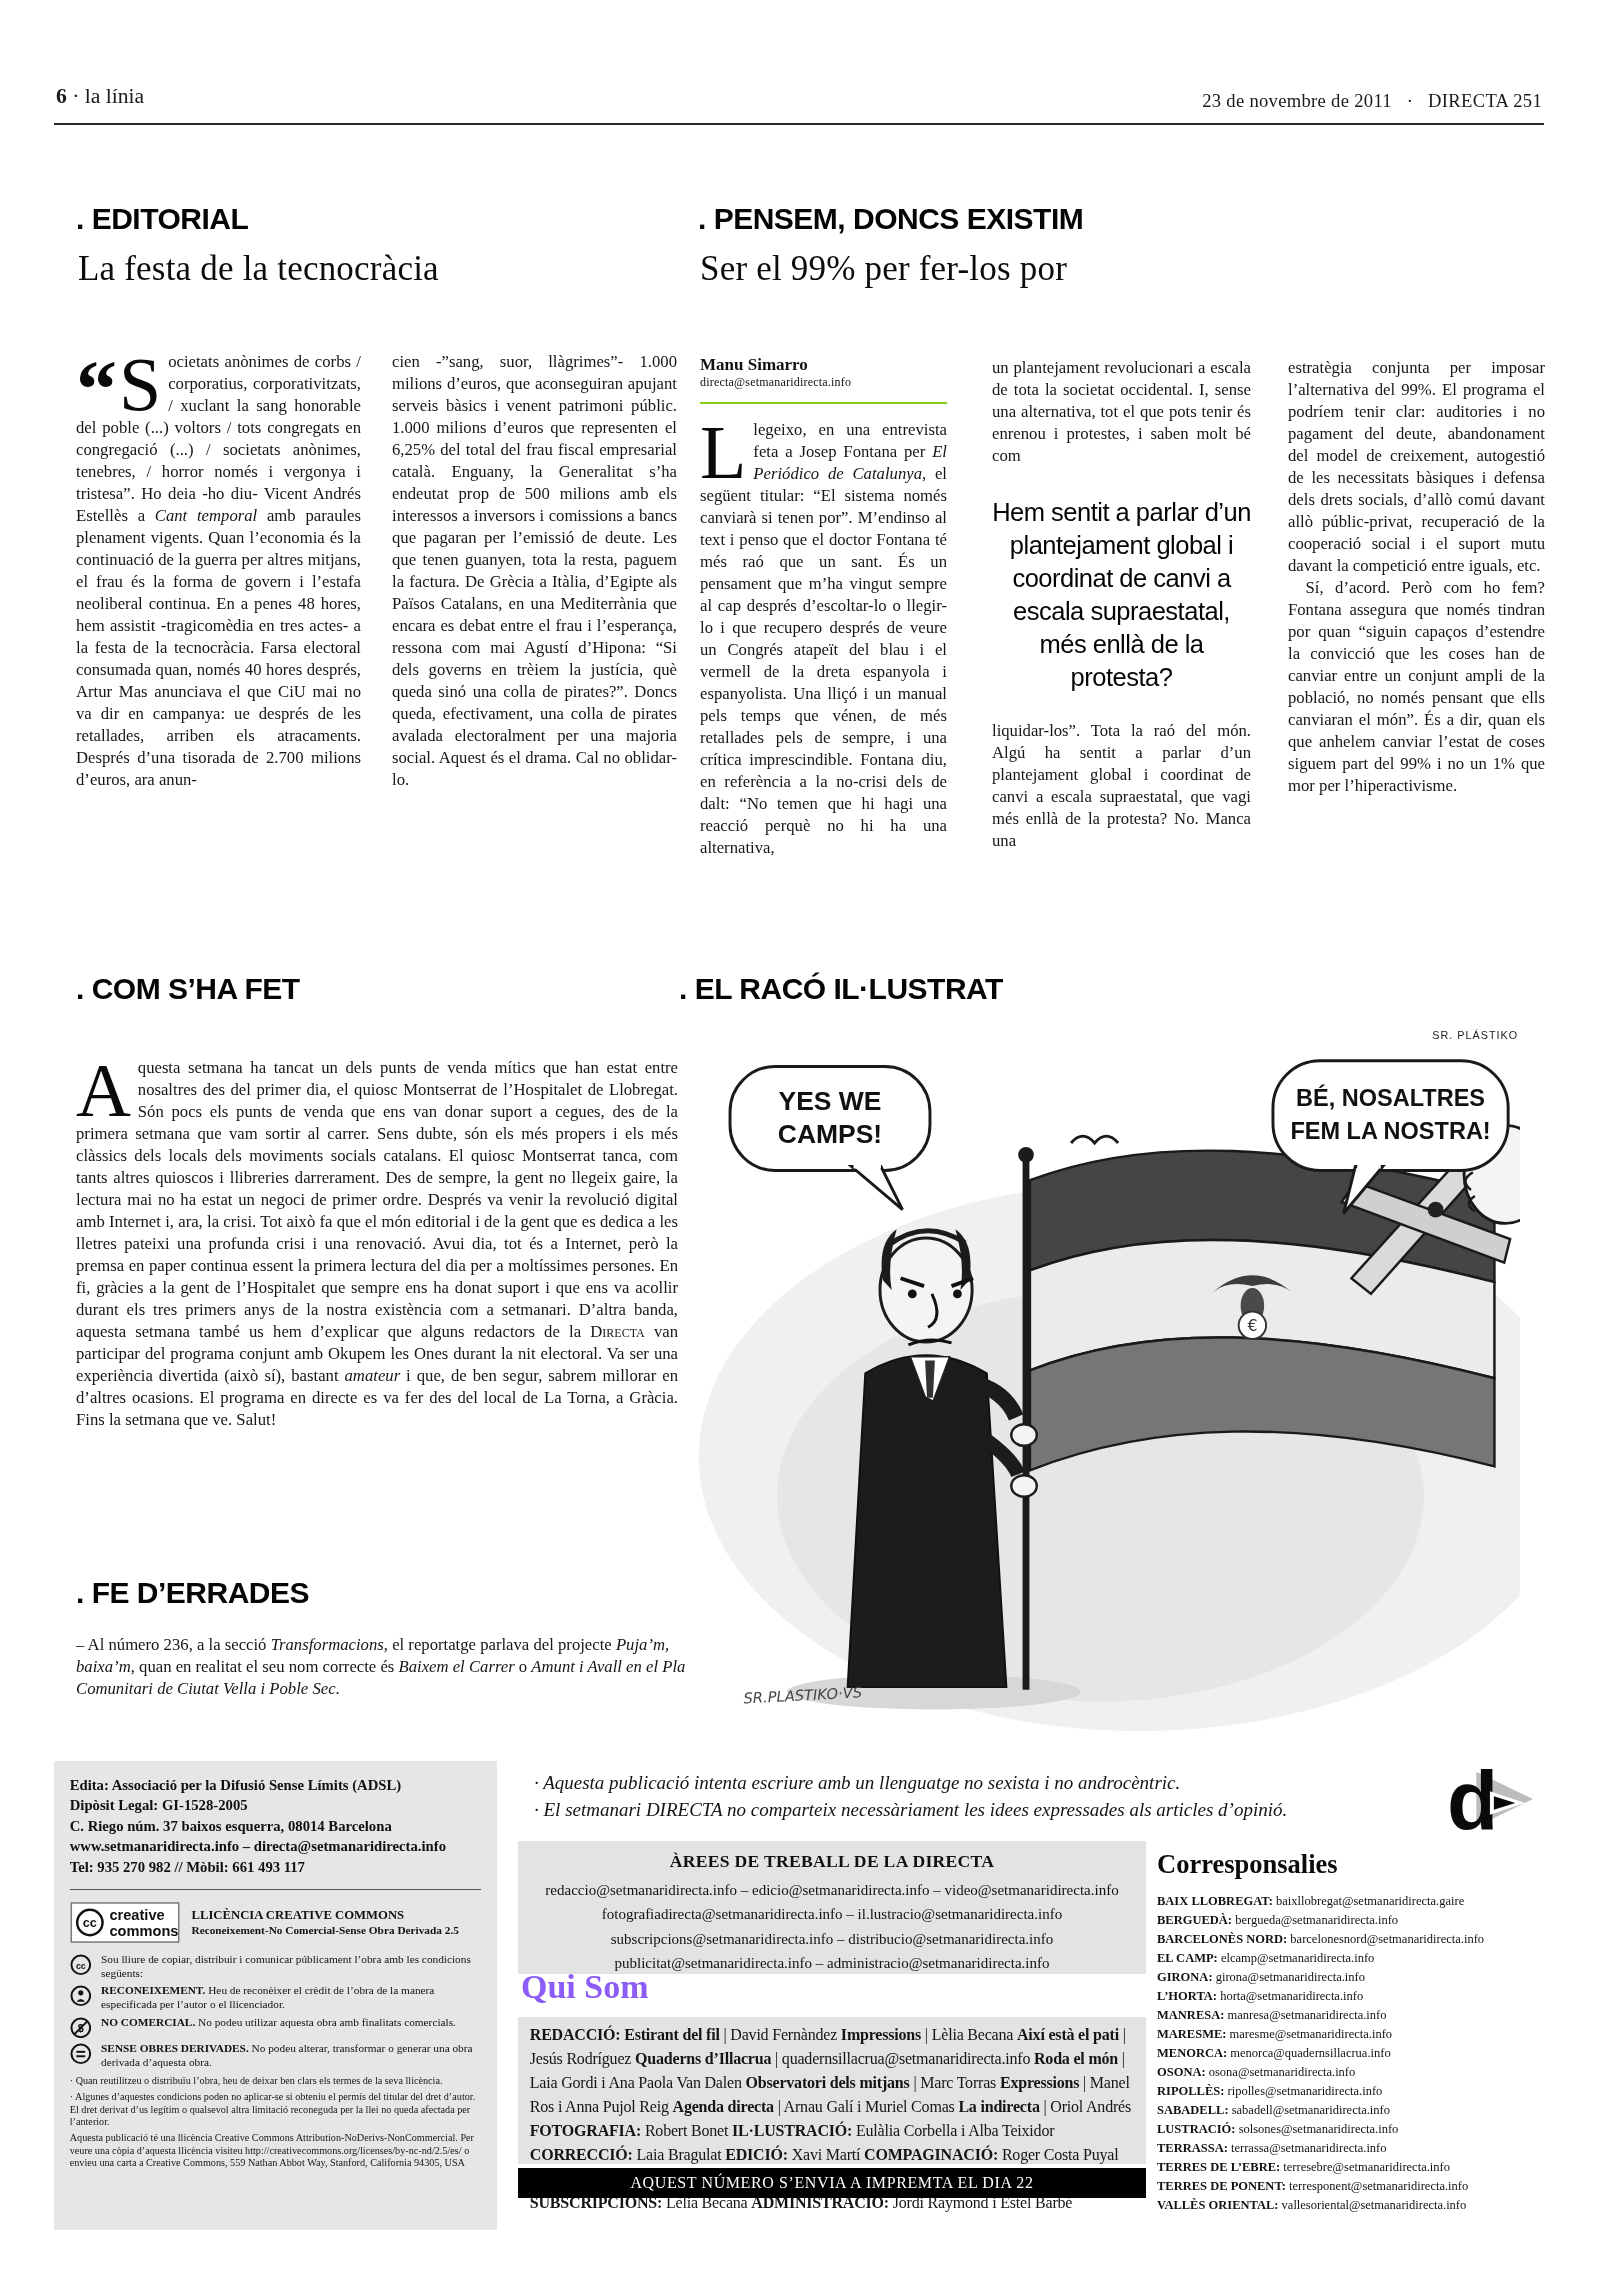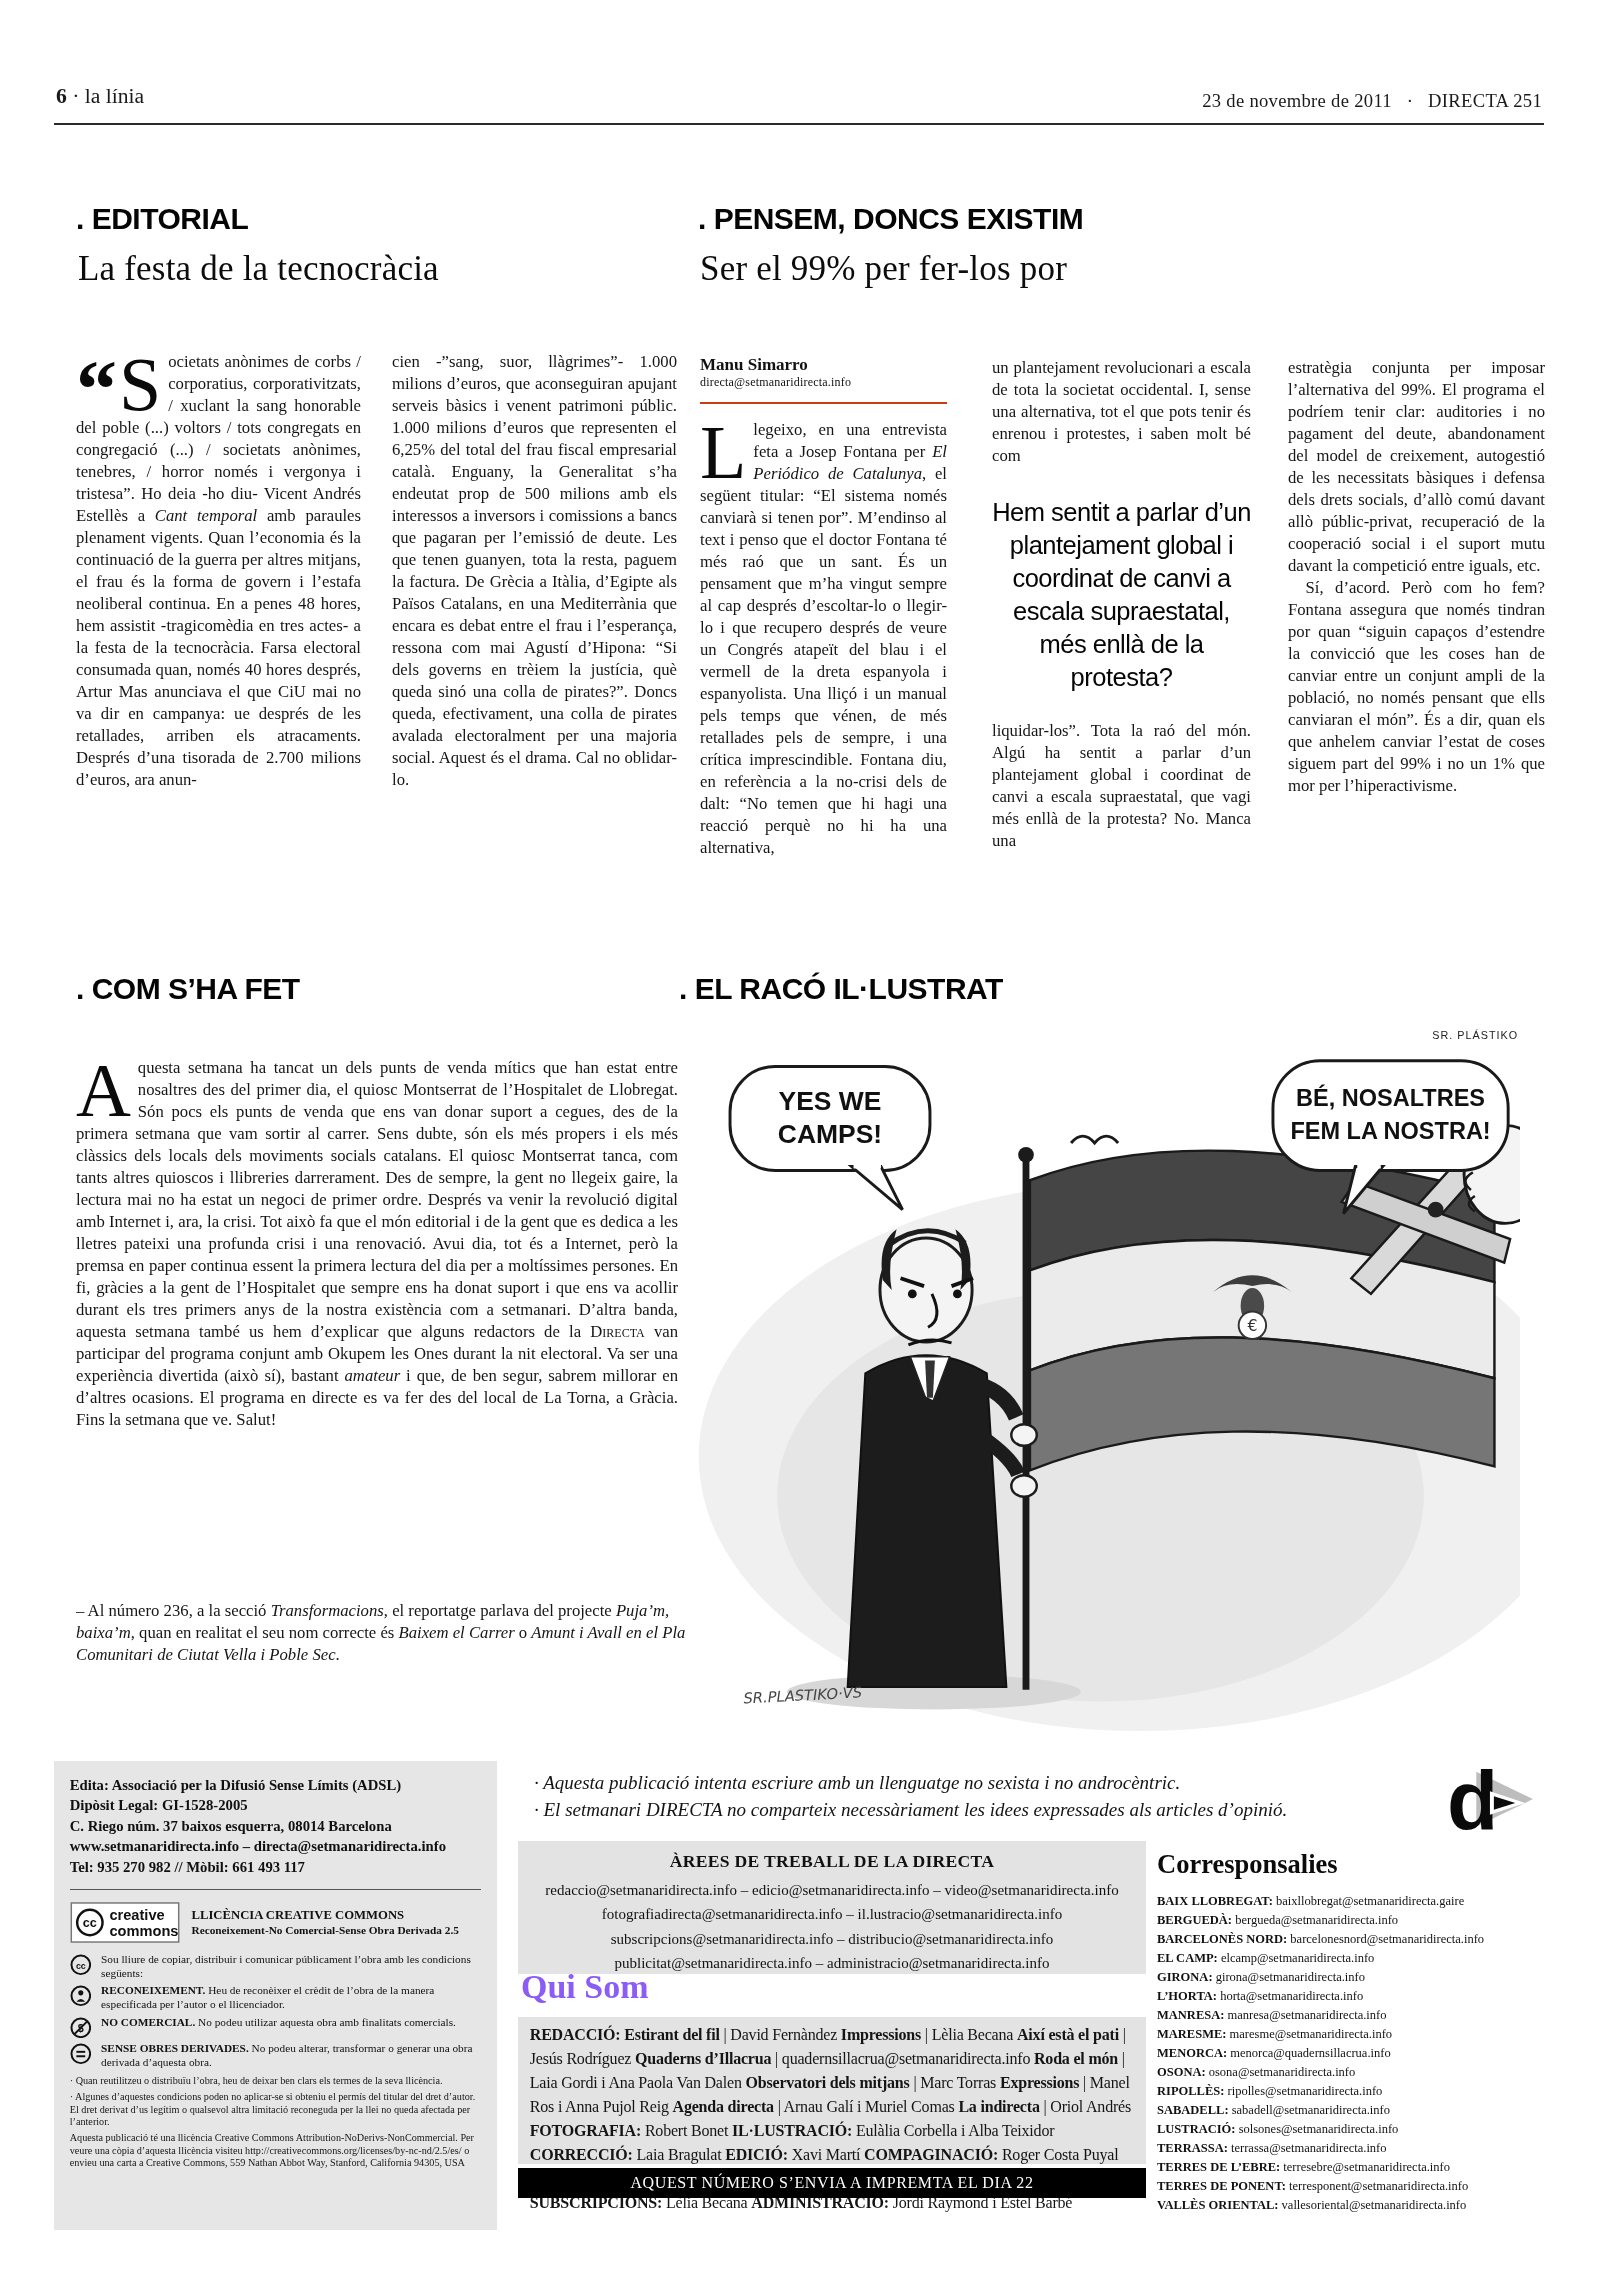--- a/index.html
+++ b/index.html
@@ -29,21 +29,21 @@
   #editorial .art-title{position:absolute;left:2px;top:47px;}
   #editorial .cols{position:absolute;left:0;top:149px;display:flex;gap:31px;}
   #editorial .col{width:285px;}
 
   
   #pensem{left:698px;top:202px;width:843px;height:745px;}
   #pensem .art-title{position:absolute;left:2px;top:47px;}
   #pensem .pcol1{position:absolute;left:2px;top:153px;width:247px;}
   #pensem .pcol2{position:absolute;left:294px;top:155px;width:259px;}
   #pensem .pcol3{position:absolute;left:590px;top:155px;width:257px;}
-  .byline{border-bottom:2px solid #c2410c;padding-bottom:11.8px;margin-bottom:15.7px;}
+  .byline{border-bottom:2px solid #84cc16;padding-bottom:11.8px;margin-bottom:15.7px;}
   .byline .name{font-weight:700;font-size:17px;}
   .byline .mail{font-size:12px;letter-spacing:0.2px;}
   .pullquote{font-family:"Liberation Sans",sans-serif;font-size:25.5px;line-height:33px;
              letter-spacing:-0.5px;color:#050505;text-align:center;margin:29px 0 25.5px 0;}
   .indented{text-indent:17.6px;}
 
   
   #comshafet{left:76px;top:972px;width:602px;}
   #comshafet .bodytxt{margin-top:51px;}
 
@@ -139,20 +139,21 @@
 
   <div class="block" id="comshafet" data-interactable="false">
     <div class="sec-label" data-interactable="false">. COM S’HA FET</div>
     <div class="bodytxt" data-interactable="false">
       <span class="dropcap" data-interactable="false">A</span>
       <span data-interactable="false"><span>questa setmana ha tancat un dels punts de venda mítics que han estat entre nosaltres des del primer dia, el quiosc Montserrat de l’Hospitalet de Llobregat. Són pocs els punts de venda que ens van donar suport a cegues, des de la primera setmana que vam sortir al carrer. Sens dubte, són els més propers i els més clàssics dels locals dels moviments socials catalans. El quiosc Montserrat tanca, com tants altres quioscos i llibreries darrerament. Des de sempre, la gent no llegeix gaire, la lectura mai no ha estat un negoci de primer ordre. Després va venir la revolució digital amb Internet i, ara, la crisi. Tot això fa que el món editorial i de la gent que es dedica a les lletres pateixi una profunda crisi i una renovació. Avui dia, tot és a Internet, però la premsa en paper continua essent la primera lectura del dia per a moltíssimes persones. En fi, gràcies a la gent de l’Hospitalet que sempre ens ha donat suport i que ens va acollir durant els tres primers anys de la nostra existència com a setmanari. D’altra banda, aquesta setmana també us hem d’explicar que alguns redactors de la </span><span style="font-variant: small-caps;">Directa</span><span> van participar del programa conjunt amb Okupem les Ones durant la nit electoral. Va ser una experiència divertida (això sí), bastant </span><span style="font-style: italic;">amateur</span><span> i que, de ben segur, sabrem millorar en d’altres ocasions. El programa en directe es va fer des del local de La Torna, a Gràcia. Fins la setmana que ve. Salut!</span></span>
     </div>
   </div>
 
   <div class="block" id="feerrades" data-interactable="false">
+    <div class="sec-label" data-interactable="false">. FE D’ERRADES</div>
     <div class="bodytxt" data-interactable="false">
       <span data-interactable="false"><span>– Al número 236, a la secció </span><span style="font-style: italic;">Transformacions</span><span>, el reportatge parlava del projecte </span><span style="font-style: italic;">Puja’m, baixa’m</span><span>, quan en realitat el seu nom correcte és </span><span style="font-style: italic;">Baixem el Carrer</span><span> o </span><span style="font-style: italic;">Amunt i Avall en el Pla Comunitari de Ciutat Vella i Poble Sec</span><span>.</span></span>
     </div>
   </div>
 
   <div class="block" id="raco" data-interactable="false">
     <div class="sec-label" data-interactable="false">. EL RACÓ IL·LUSTRAT</div>
     <div class="credit" data-interactable="false">SR. PLÁSTIKO</div>
     <svg id="cartoon" data-interactable="false" width="841" height="686" viewBox="0 0 858 700">
 

